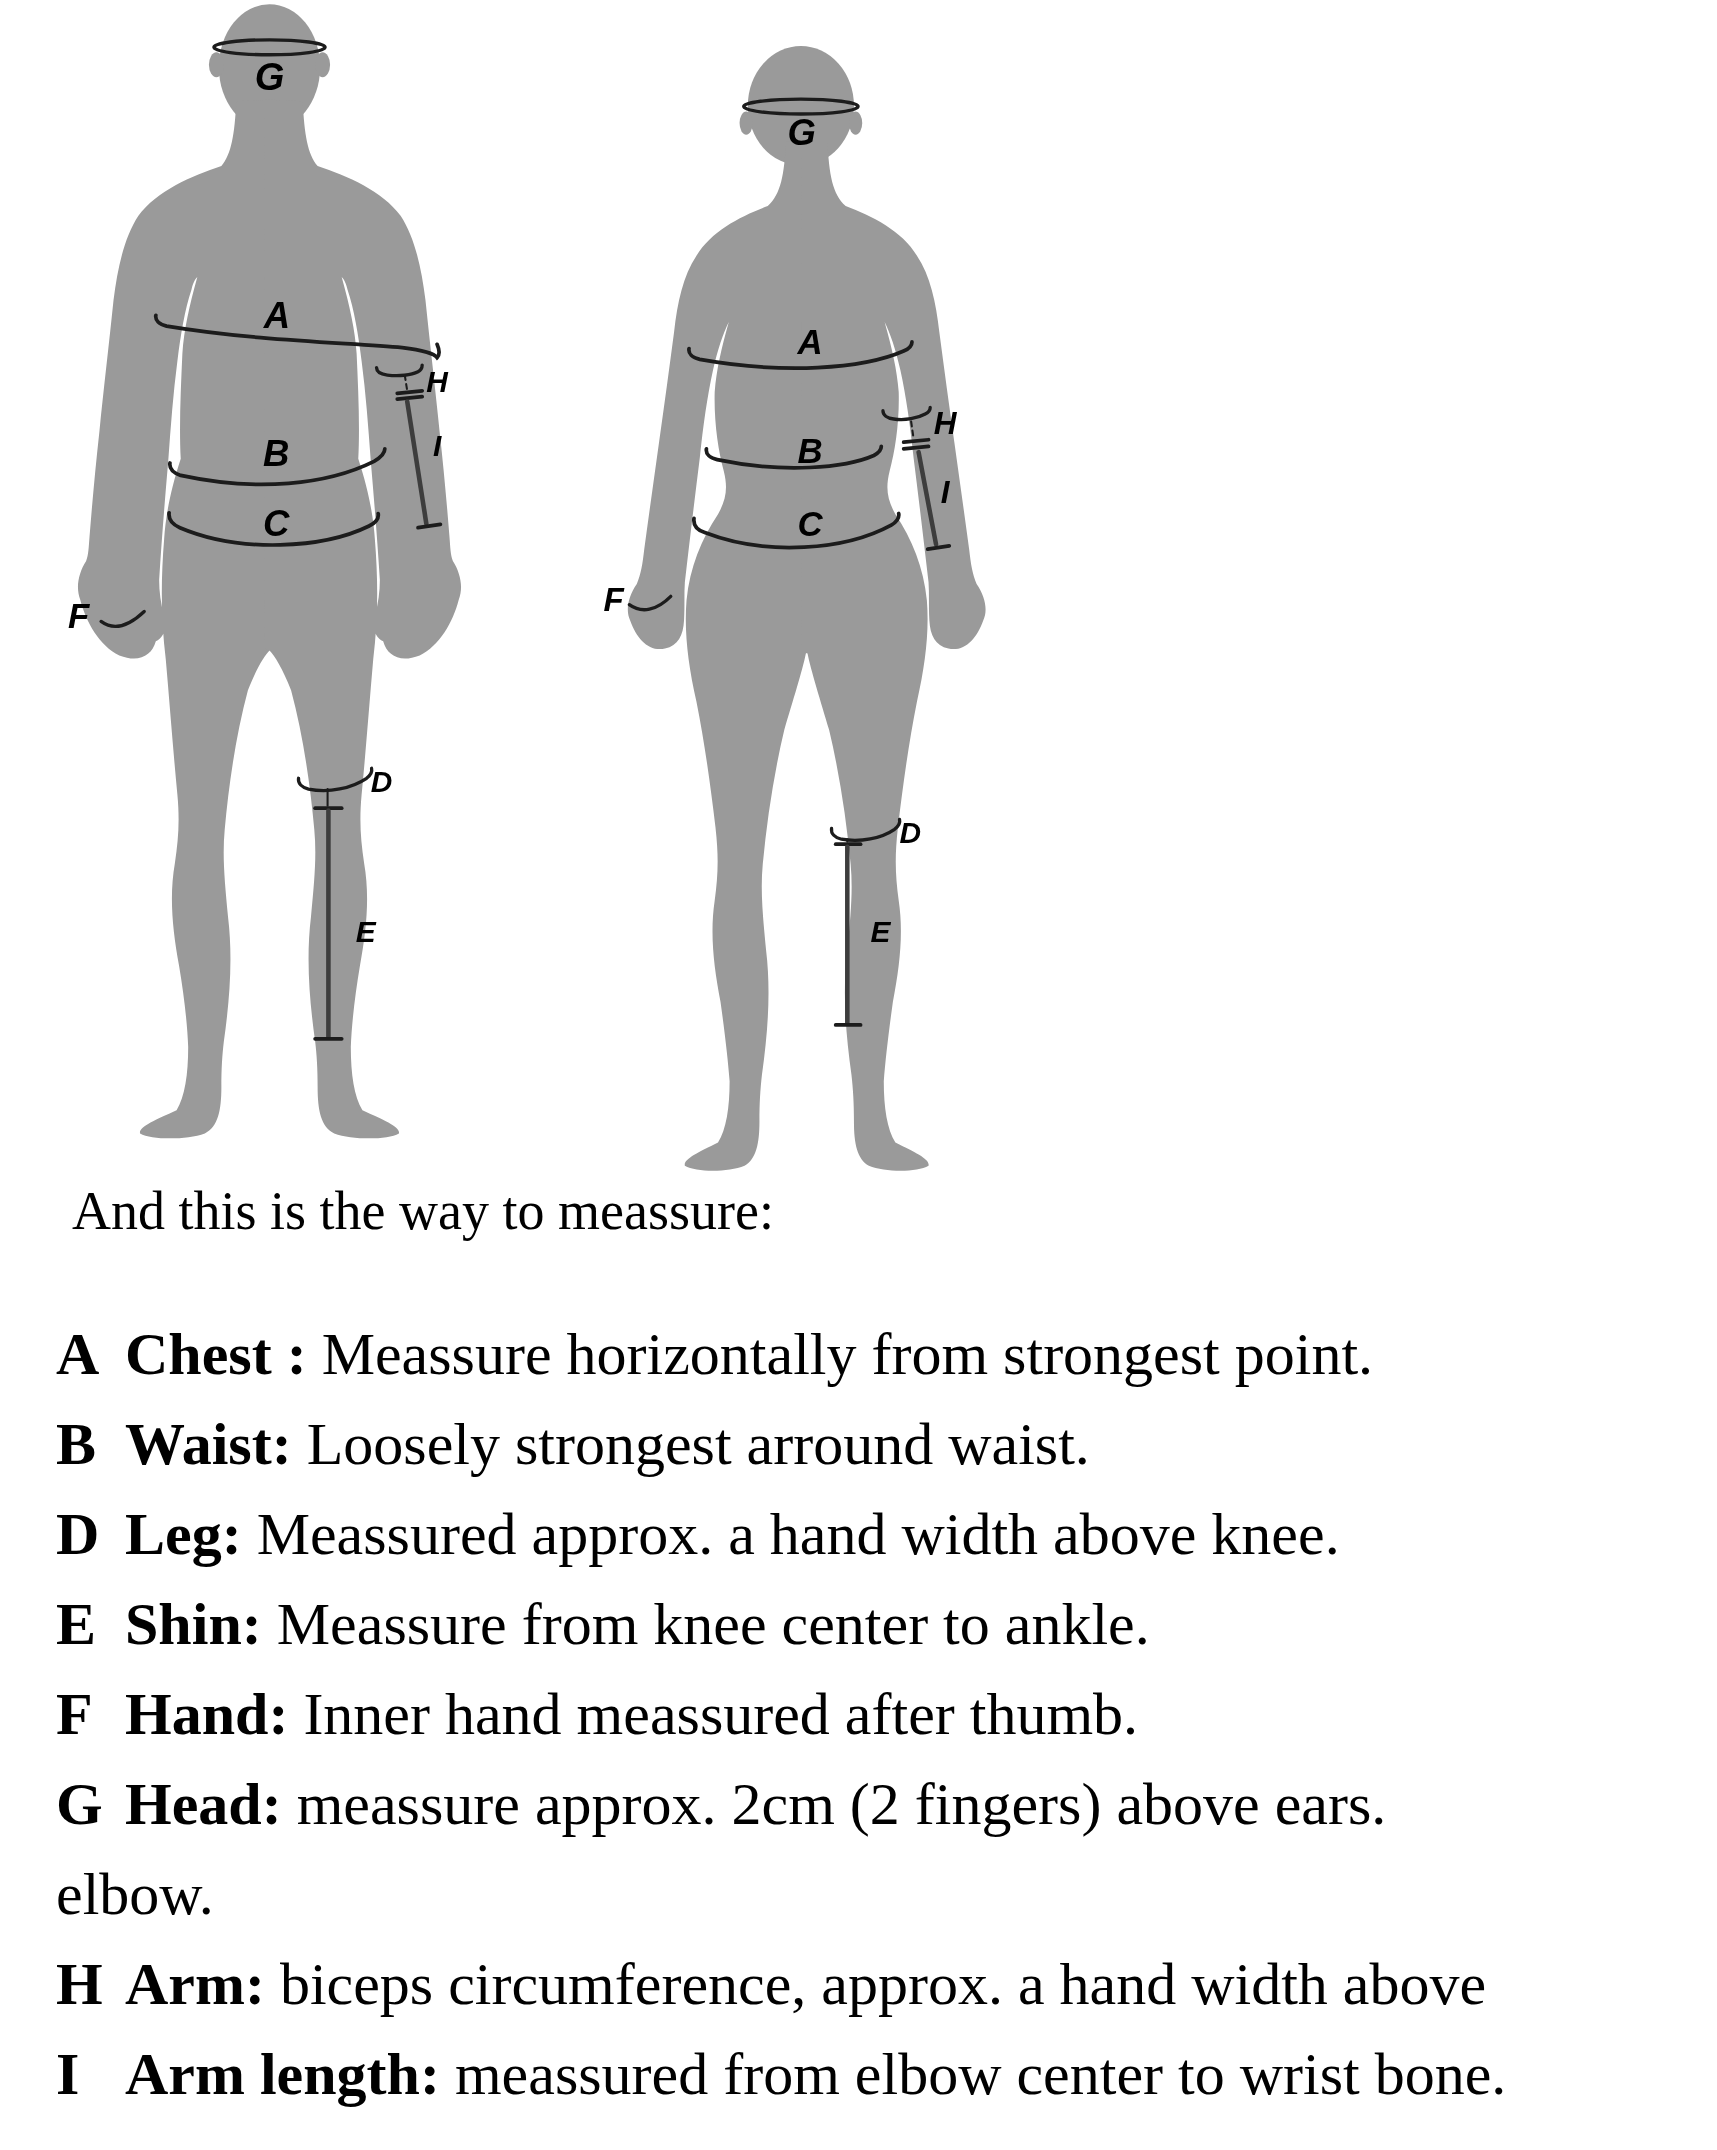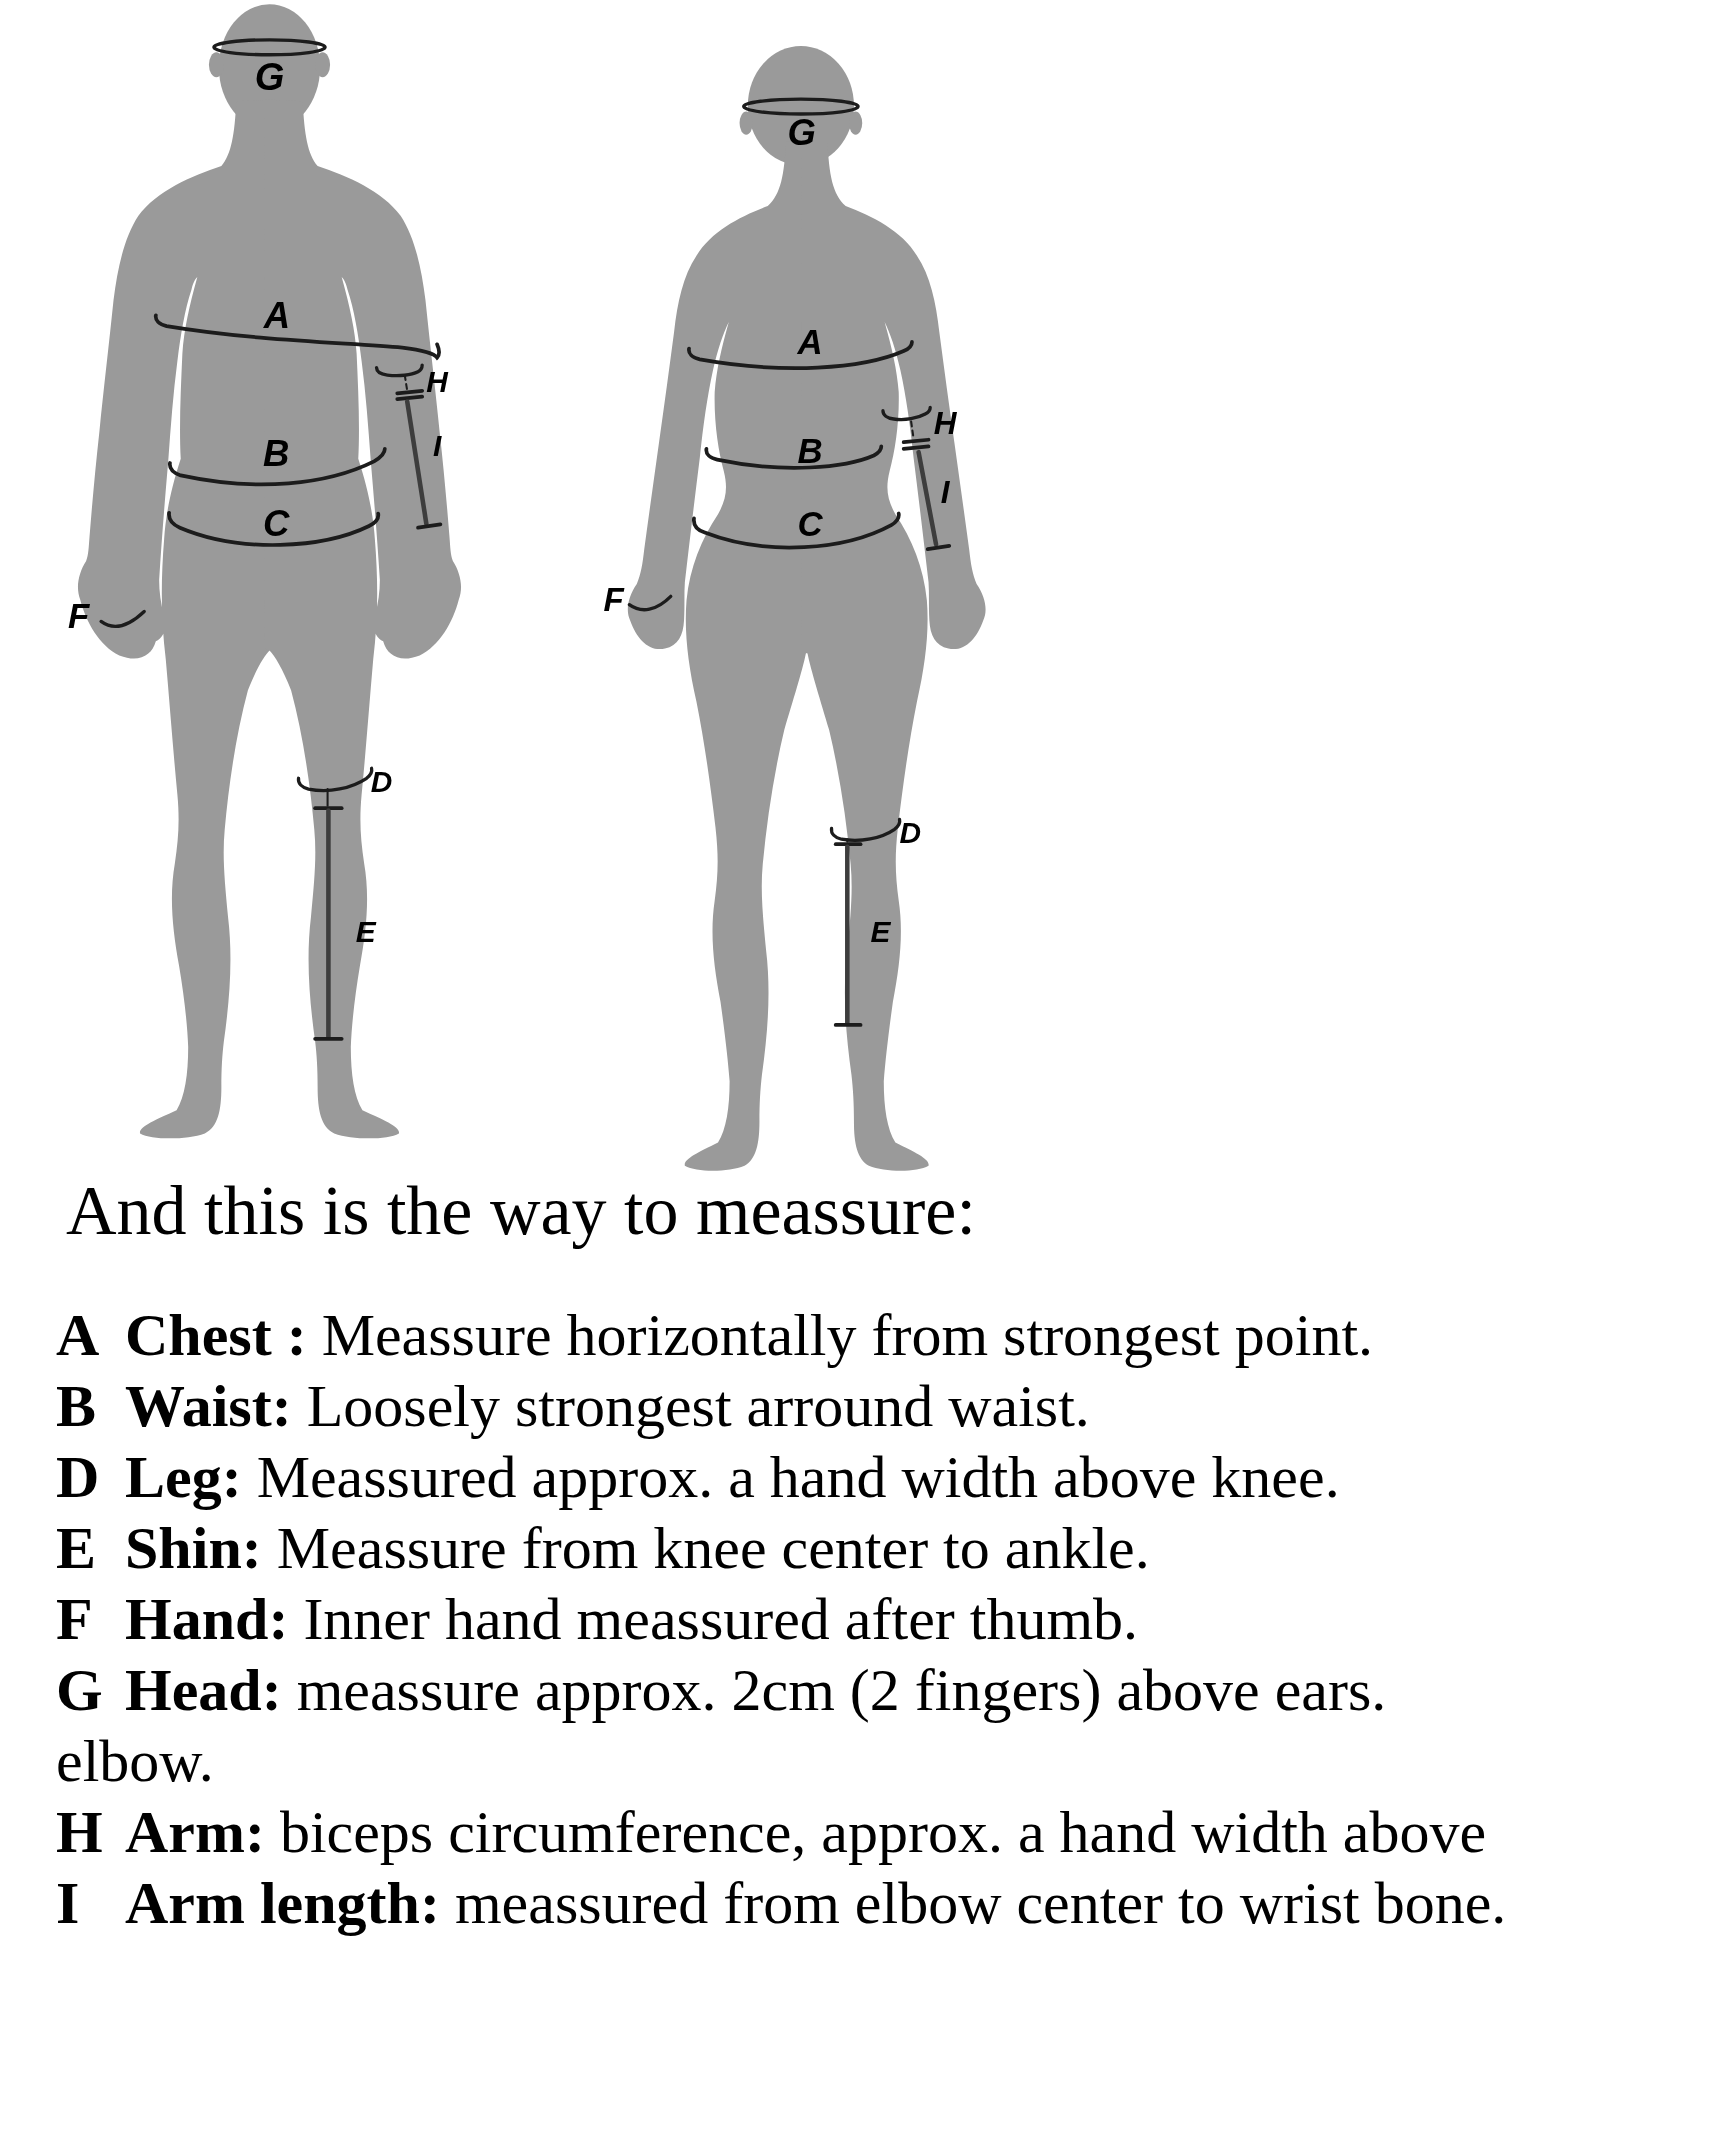--- a/index.html
+++ b/index.html
@@ -19,28 +19,28 @@
   .fig .ringband{fill:none;stroke:#1c1c1c;stroke-width:4;}
   .fig .ruler{stroke:#3d3d3d;stroke-width:5.5;stroke-linecap:round;fill:none;}
   .fig .rulerbar{stroke:#1c1c1c;stroke-width:4.5;stroke-linecap:round;fill:none;}
   .fig .tick{stroke:#1c1c1c;stroke-width:2.5;stroke-linecap:round;fill:none;}
   .fig .dash{stroke-dasharray:6 5;}
   .fig text{
     font-family:"Liberation Sans","DejaVu Sans",sans-serif;
     font-weight:700;font-style:italic;fill:#000000;text-anchor:middle;
   }
   #heading{
-    position:absolute;left:66px;top:1178px;
-    font-size:70px;line-height:66px;white-space:nowrap;
+    position:absolute;left:72px;top:1178px;
+    font-size:54px;line-height:66px;white-space:nowrap;
   }
   #measure-list{
     position:absolute;left:56px;top:1300px;width:1601px;
     font-size:60px;line-height:71px;
   }
-  .item{white-space:nowrap;}
+  .item{white-space:nowrap;margin-top:19px;}
   .item .letter{display:inline-block;width:69px;font-weight:700;}
   .item .mname{font-weight:700;}
   .item.cont{padding-left:0;}
 </style>
 </head>
 <body>
 
 <div id="canvas">
 
   <svg class="fig" style="left:62px;top:0px;" width="415" height="1145" viewBox="0 0 500 1380">

